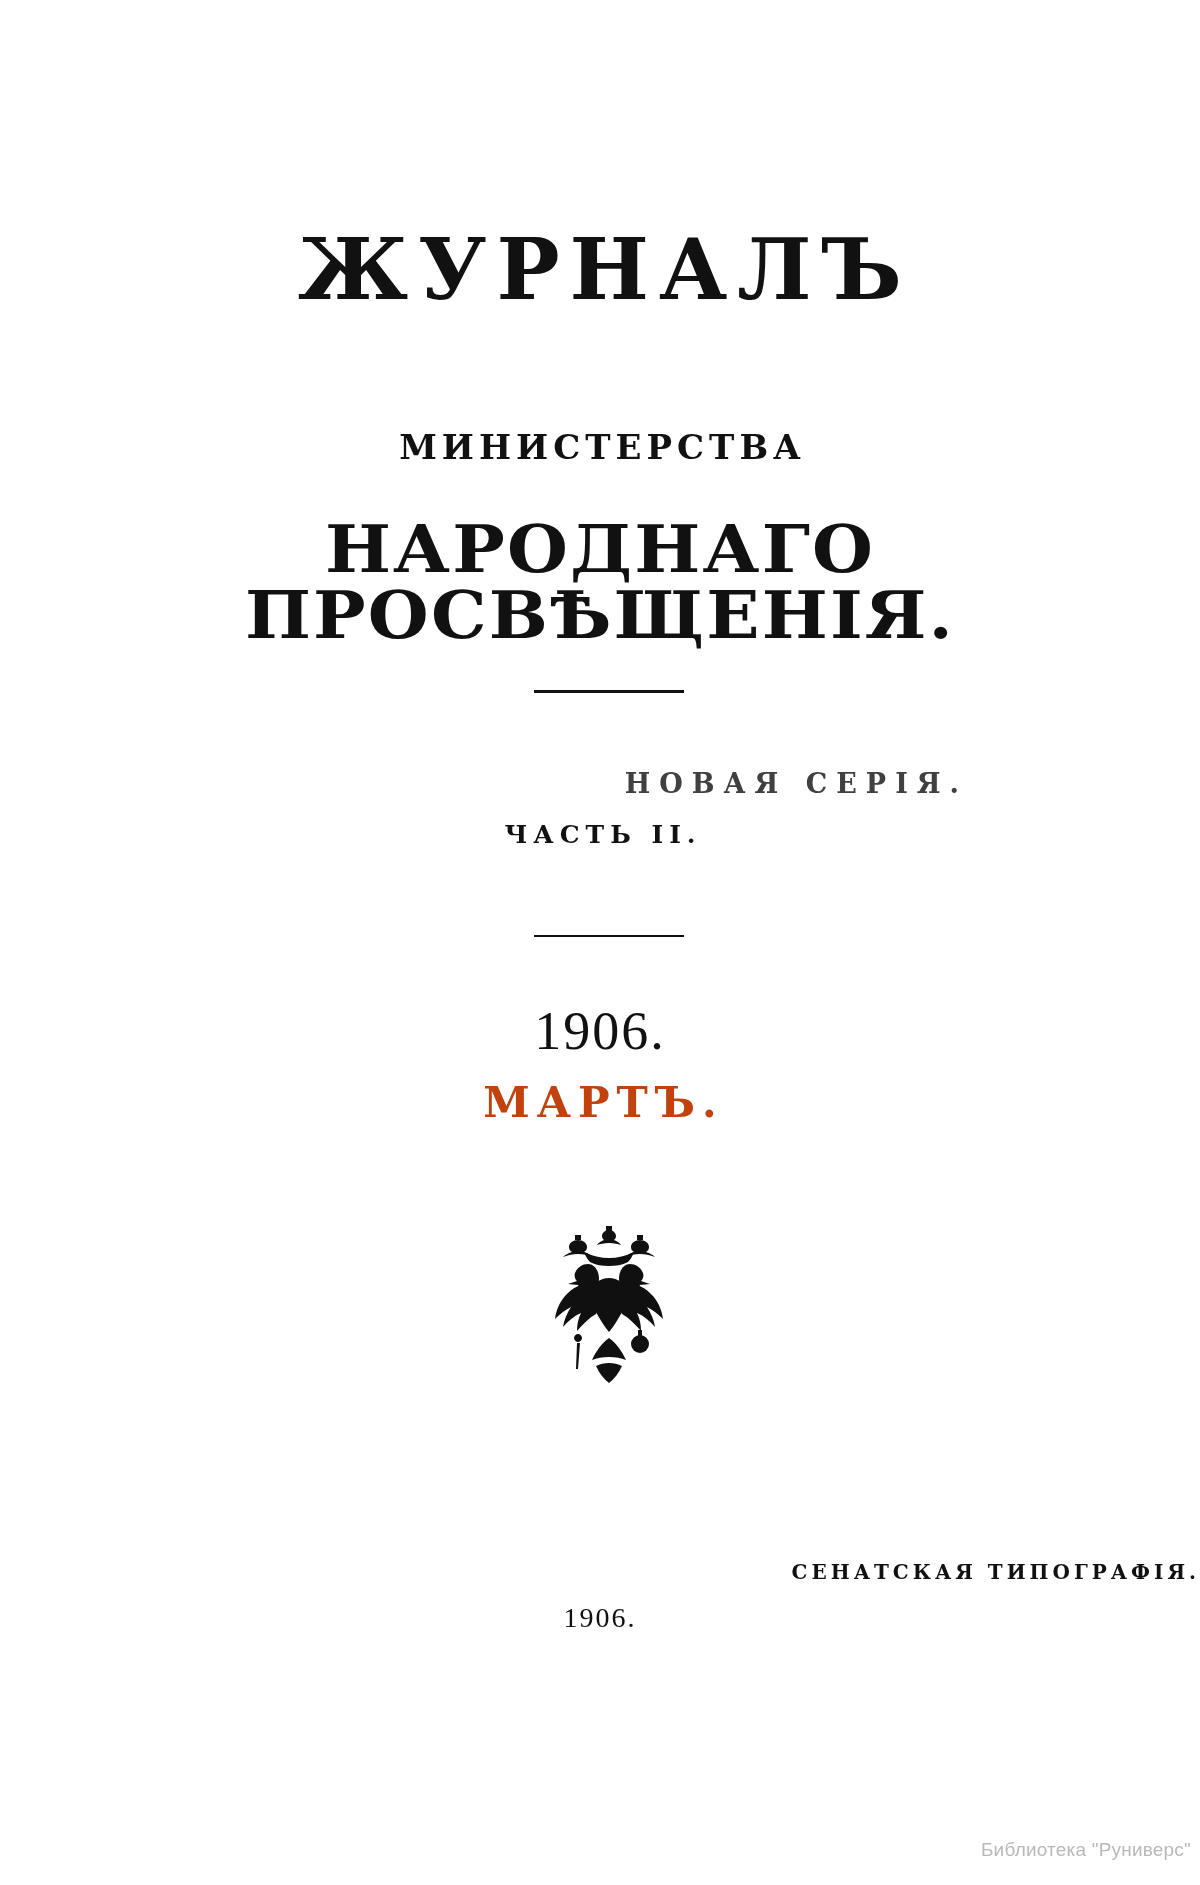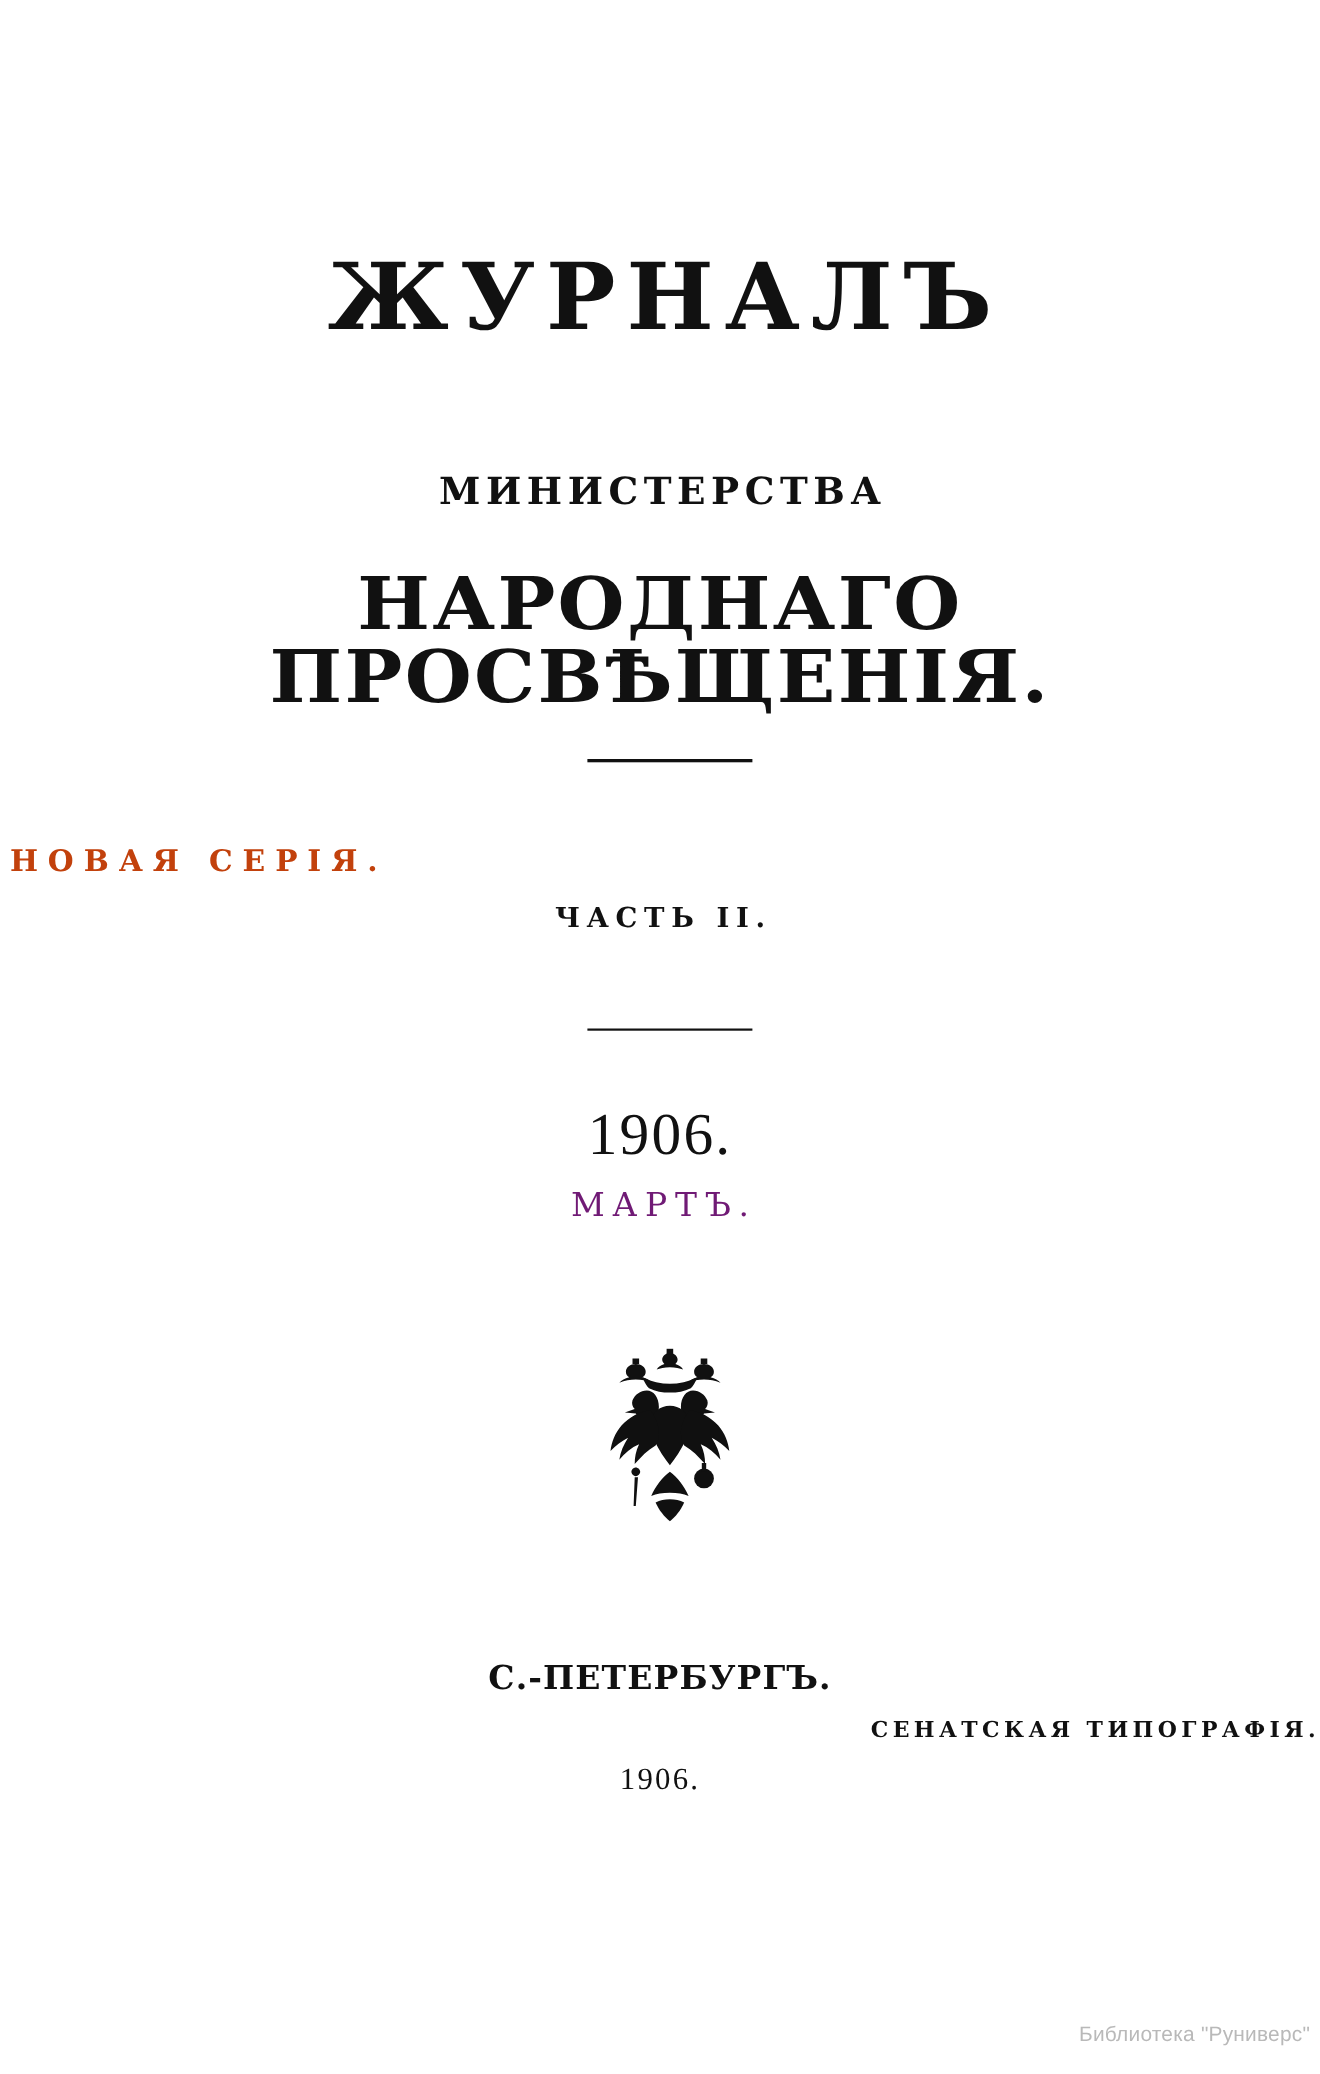--- a/index.html
+++ b/index.html
@@ -86,26 +86,26 @@
   }
   .rule-top { top: 690px; width: 150px; }
   .rule-bottom { top: 935px; width: 150px; height: 2px; }
 
   
   .series {
     position: absolute;
     top: 768px;
     left: 0;
     width: 968px;
-    text-align: left;
+    text-align: right;
     font-family: "DejaVu Serif", "Liberation Serif", serif;
     font-weight: bold;
     font-size: 27px;
     letter-spacing: 9px;
-    color: #c2410c;
+    color: #404040;
     text-indent: 9px;
   }
   .part {
     position: absolute;
     top: 820px;
     left: 0;
     width: 1200px;
     text-align: center;
     font-family: "DejaVu Serif", "Liberation Serif", serif;
     font-weight: bold;
@@ -127,24 +127,24 @@
     letter-spacing: 2px;
     color: #111;
   }
   .month {
     position: absolute;
     top: 1078px;
     left: 0;
     width: 1200px;
     text-align: center;
     font-family: "DejaVu Serif", "Liberation Serif", serif;
-    font-weight: normal;
-    font-size: 30px;
+    font-weight: bold;
+    font-size: 42px;
     letter-spacing: 7px;
-    color: #701a75;
+    color: #c2410c;
     text-indent: 7px;
   }
 
   
   .emblem {
     position: absolute;
     top: 1226px;
     left: 50%;
     transform: translateX(-50%);
     width: 130px;
@@ -254,21 +254,20 @@
 
           <circle cx="96" cy="118" r="9"></circle>
           <rect x="94" y="104" width="4" height="8"></rect>
 
           <path d="M65 112c-7 5-13 13-17 22 5-2 10-3 17-3s12 1 17 3c-4-9-10-17-17-22z"></path>
           <path d="M52 140c4-2 8-3 13-3s9 1 13 3c-3 7-8 13-13 17-5-4-10-10-13-17z"></path>
         </g>
       </svg>
     </div>
 
-    <div class="imprint-city">С.-ПЕТЕРБУРГЪ.</div>
 
     <div class="imprint-press">СЕНАТСКАЯ ТИПОГРАФІЯ.</div>
 
     <div class="imprint-year">1906.</div>
 
     <div class="watermark">Библиотека "Руниверс"</div>
 
   </div>
 </div>
 

